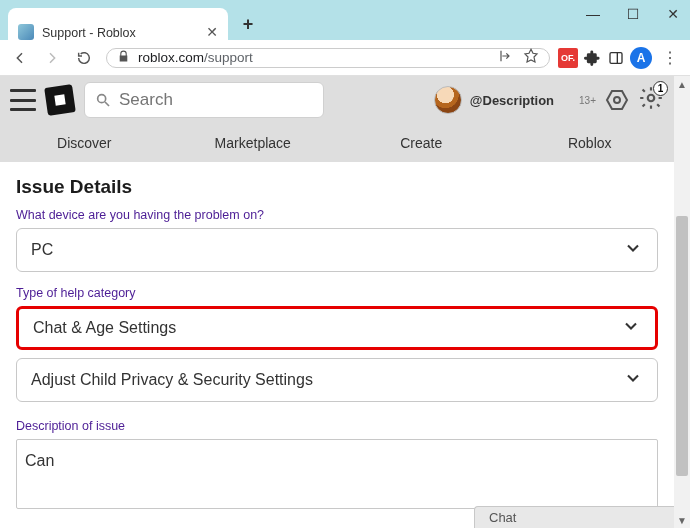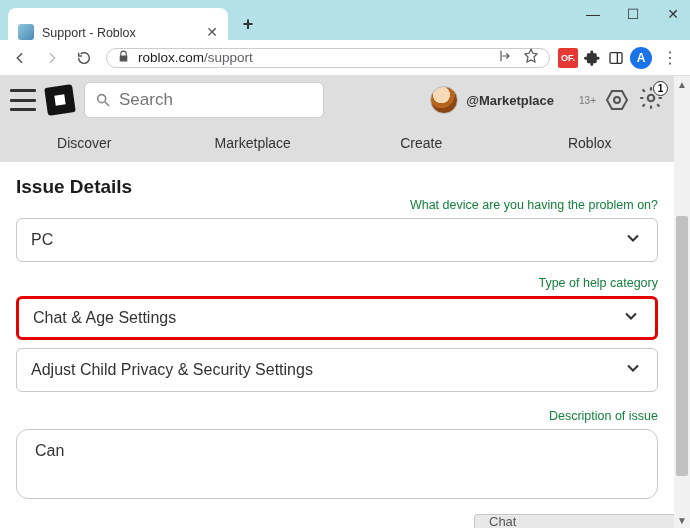--- a/index.html
+++ b/index.html
@@ -52,29 +52,29 @@
   .ageflag{font-size:10px;color:#777;margin-left:17px;}
   .hex-icon{width:26px;height:26px;display:flex;align-items:center;justify-content:center;}
   .gear-wrap{position:relative;}
   .gear-wrap .badge{position:absolute;top:-4px;right:-4px;width:15px;height:15px;border-radius:50%;background:#fff;border:1.5px solid #333;display:flex;align-items:center;justify-content:center;font-size:10px;font-weight:bold;}
   
   .rbx-nav{height:38px;display:flex;align-items:center;}
   .rbx-nav .navitem{flex:1;text-align:center;font-size:14px;color:#333;}
   
   
   .content{padding:14px 16px 0 16px;}
-  .section-title{font-size:19px;font-weight:bold;color:#1c1c1c;}
-  .field-label{font-size:12.5px;color:#15803d;margin-bottom:6px;text-align:right;}
+  .section-title{font-size:19px;font-weight:bold;color:#1c1c1c;margin-bottom:10px;}
+  .field-label{font-size:12.5px;color:#4c1d95;margin-bottom:6px;}
   .select-box{border:1px solid #c8c8c8;border-radius:6px;height:44px;display:flex;align-items:center;padding:0 14px;justify-content:space-between;font-size:16px;color:#333;margin-bottom:14px;cursor:pointer;background:#fff;}
   .select-box.highlight{border:3px solid #e60000;margin-bottom:8px;}
   .select-box.secondary{margin-bottom:17px;}
   .chev{color:#333;}
-  .textarea-box{border:1px solid #c8c8c8;border-radius:12px;padding:12px 18px;font-size:16px;color:#333;min-height:70px;background:#fff;}
-  
-  .chat-widget{position:absolute;right:0;bottom:0;width:200px;height:14px;background:#e8e8e8;border:1px solid #c8c8c8;border-bottom:none;border-right:none;border-radius:4px 0 0 0;display:flex;align-items:center;padding:0 14px;font-size:13px;color:#555;text-align:center;}
+  .textarea-box{border:1px solid #c8c8c8;border-radius:2px;padding:12px 8px;font-size:16px;color:#333;min-height:70px;background:#fff;}
+  
+  .chat-widget{position:absolute;right:0;bottom:0;width:200px;height:22px;background:#e8e8e8;border:1px solid #c8c8c8;border-bottom:none;border-right:none;border-radius:4px 0 0 0;display:flex;align-items:center;padding:0 14px;font-size:13px;color:#555;text-align:center;}
 </style>
 </head>
 <body>
 
 <div class="titlebar">
   <div class="tab">
     <div class="fav"></div>
     <div class="title">Support - Roblox</div>
     <div class="close">✕</div>
   </div>
@@ -147,21 +147,21 @@
           </div>
         <div class="search-wrap">
           <svg width="18" height="18" viewBox="0 0 24 24" fill="none" stroke="currentColor" stroke-width="2.5">
               <circle cx="10" cy="10" r="6"></circle>
               <line x1="15" y1="15" x2="21" y2="21"></line>
             </svg>
           <input placeholder="Search" style="">
         </div>
         <div class="rbx-top-right">
           <div class="user-av"></div>
-          <span class="username">@Marketplace</span>
+          <span class="username">@Description</span>
           <span class="ageflag">13+</span>
           <div class="hex-icon">
               <svg width="24" height="24" viewBox="0 0 24 24" fill="none" stroke="#555" stroke-width="2">
                 <polygon points="7,3 17,3 22,12 17,21 7,21 2,12"></polygon>
                 <circle cx="12" cy="12" r="3"></circle>
               </svg>
             </div>
           <div class="gear-wrap">
             <svg width="26" height="26" viewBox="0 0 24 24" fill="none" stroke="#555" stroke-width="2">
                 <circle cx="12" cy="12" r="3"></circle>

